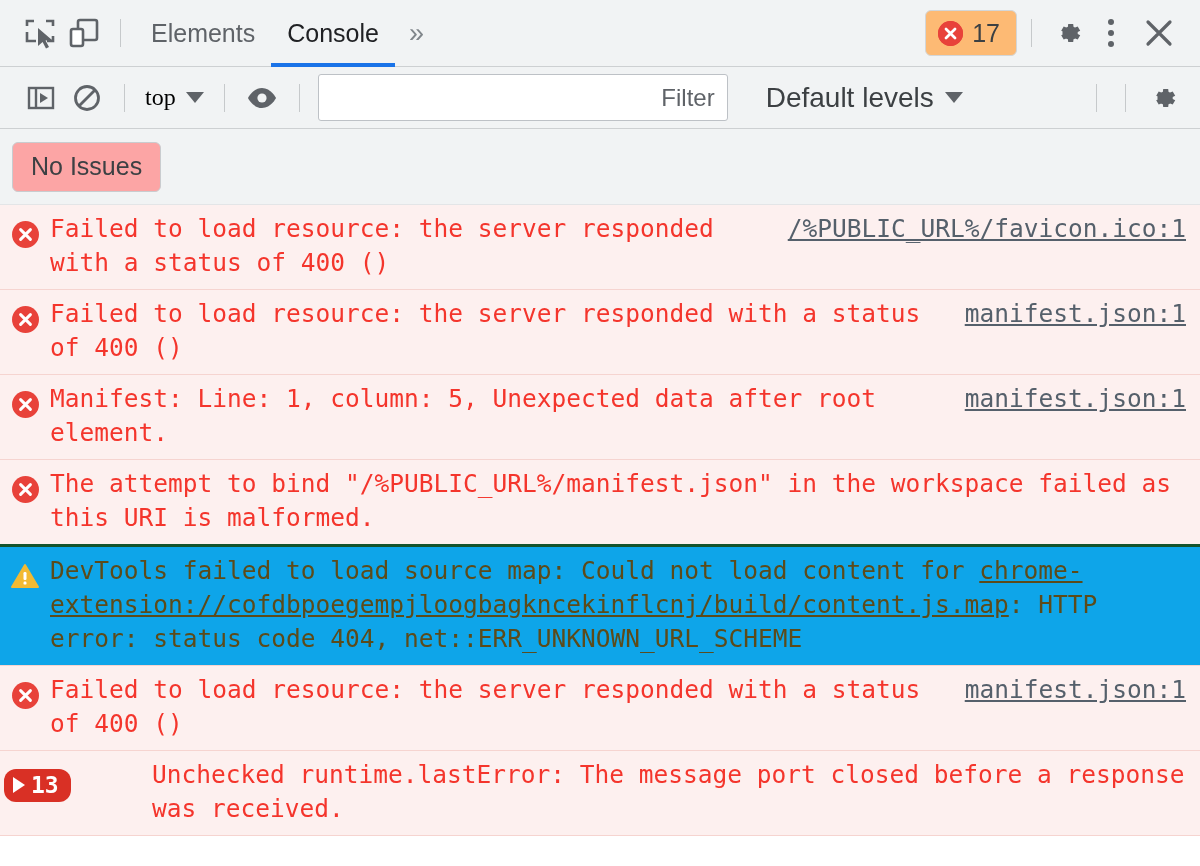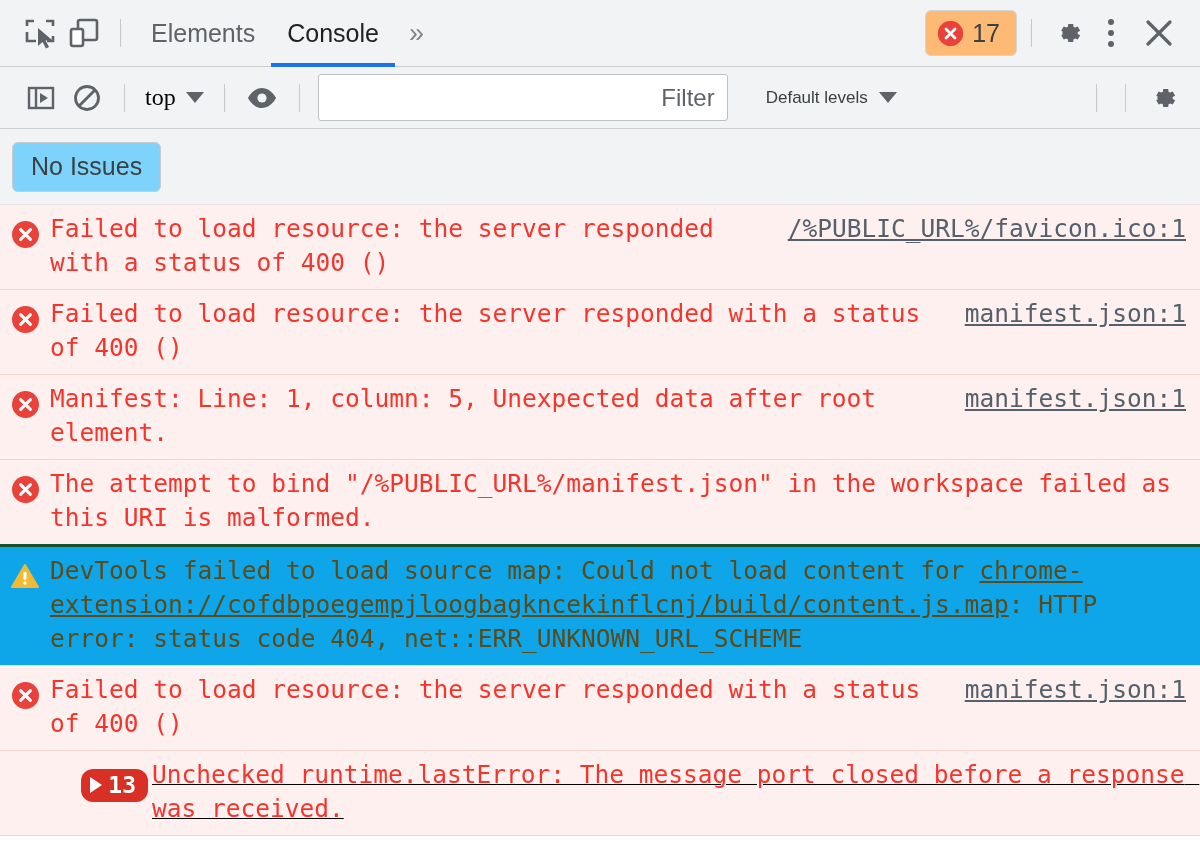--- a/index.html
+++ b/index.html
@@ -157,21 +157,21 @@
     padding: 0 12px;
     box-sizing: border-box;
     font-family: "Liberation Sans", sans-serif;
     outline: none;
     max-width: 410px;
     text-align: right;
   }
   .filter-input::placeholder { color: #5f6368; opacity: 1; }
   .levels {
     display: flex; align-items: center; gap: 11px;
-    font-size: 17px; color: #3c4043;
+    font-size: 28px; color: #3c4043;
     padding: 0 10px;
     cursor: pointer;
     white-space: nowrap;
     margin-left: 18px;
   }
   .fb-right {
     margin-left: auto;
     display: flex; align-items: center;
     padding-right: 14px;
   }
@@ -183,21 +183,21 @@
     background: #f1f3f4;
     display: flex;
     align-items: center;
     padding-left: 12px;
     box-sizing: border-box;
     border-bottom: 1px solid #e3e5e7;
   }
   .issues-btn {
     border: 1px solid #c9cccf;
     border-radius: 6px;
-    background: #7dd3fc;
+    background: #fca5a5;
     height: 48px;
     display: flex; align-items: center;
     padding: 0 18px;
     font-size: 25px;
     color: #3c4043;
     cursor: pointer;
     white-space: nowrap;
   }
 
   
@@ -281,25 +281,25 @@
   .group-badge .tri {
     width: 0; height: 0;
     border-top: 8px solid transparent;
     border-bottom: 8px solid transparent;
     border-left: 12px solid #ffffff;
     display: block;
   }
   .msg.grouped .msg-badge {
     width: 148px;
     min-width: 148px;
-    justify-content: flex-end;
+    justify-content: flex-start;
     padding-left: 4px;
     padding-top: 11px;
   }
-  .msg.grouped .msg-body { padding-left: 4px; text-decoration: underline; }
+  .msg.grouped .msg-body { padding-left: 4px; }
 </style>
 </head>
 <body>
 
 <div id="root">
 
   <div class="tabbar">
 
     <div class="tb-icon-btn" title="Inspect">
       <svg width="34" height="34" viewBox="0 0 34 34">

